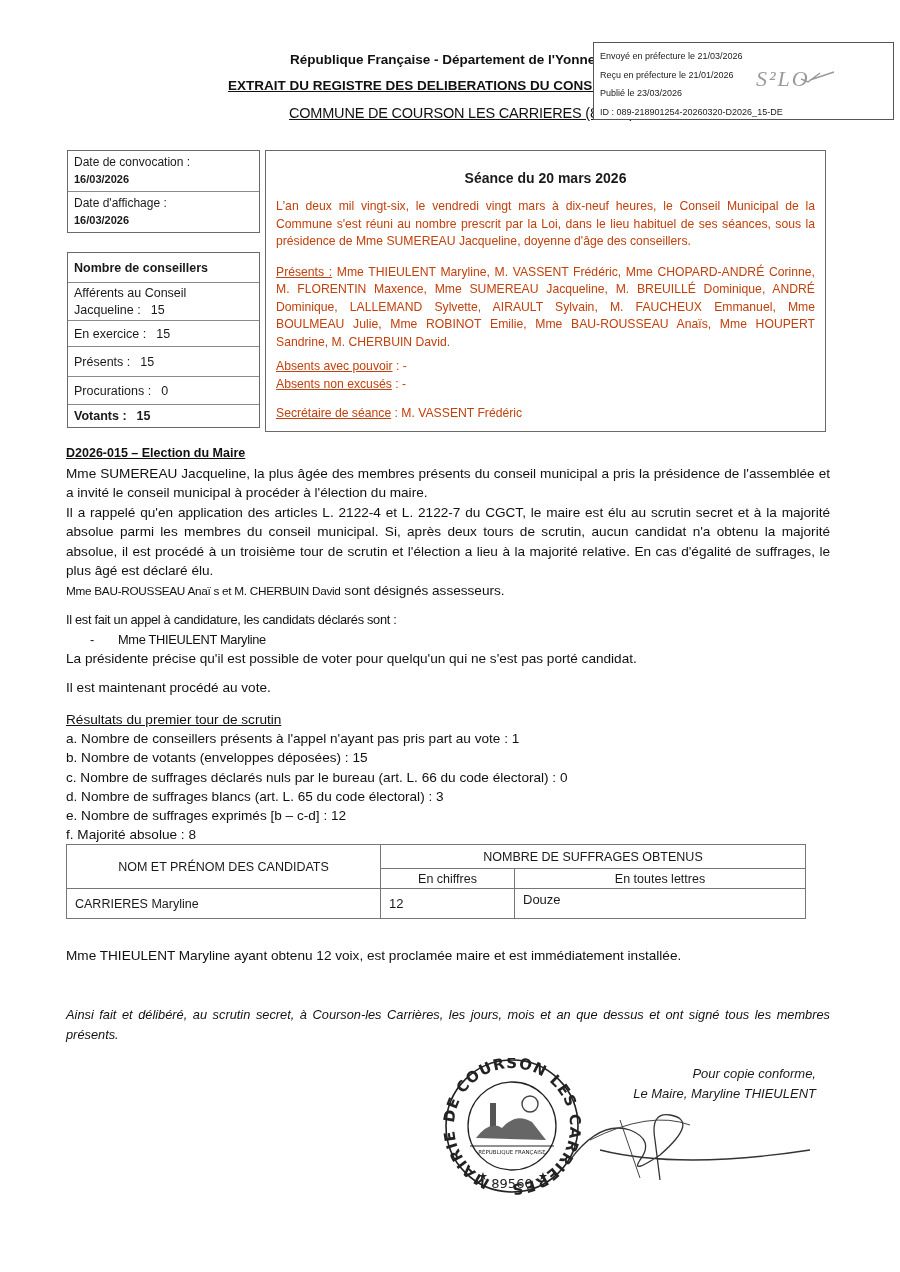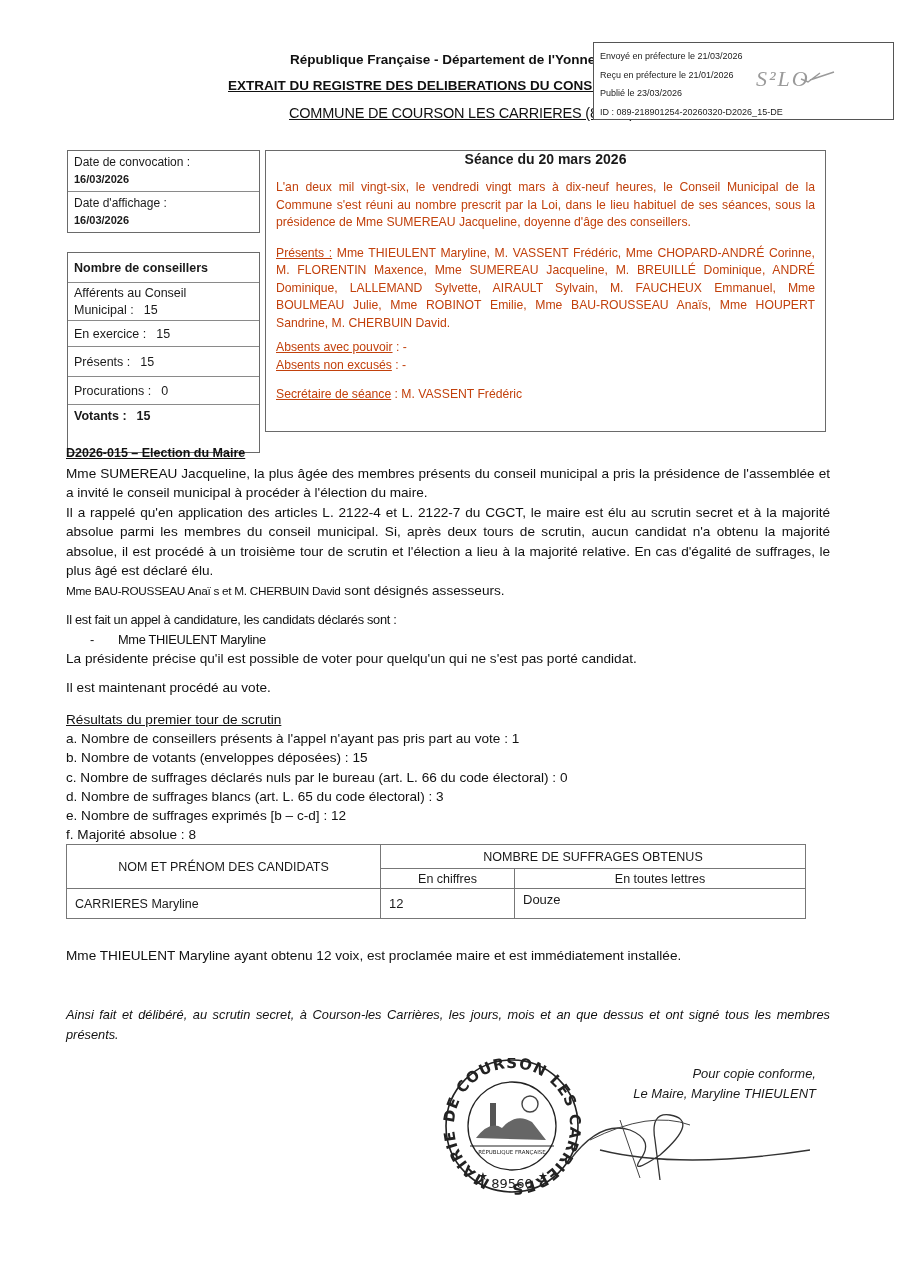--- a/index.html
+++ b/index.html
@@ -16,28 +16,28 @@
   .stamp div { font-size: 9px; line-height: 18.5px; color: #222; white-space: nowrap; }
   .slo { left: 756px; top: 66px; font-family: "Liberation Serif", serif; font-style: italic; font-size: 22px; color: #9a9a9a; letter-spacing: 2px; }
   .slo-check { left: 800px; top: 70px; width: 36px; height: 14px; }
 
   .box { border: 1px solid #6a6a6a; }
   .lbox1 { left: 67px; top: 150px; width: 193px; height: 83px; }
   .lcell { border-bottom: 1px solid #8a8a8a; padding: 3px 6px; font-size: 12px; line-height: 17px; }
   .lcell:last-child { border-bottom: none; }
   .lcell .val { font-weight: bold; font-size: 11px; }
 
-  .lbox2 { left: 67px; top: 252px; width: 193px; height: 201px; }
+  .lbox2 { left: 67px; top: 252px; width: 193px; height: 176px; }
   .lbox2 .row { border-bottom: 1px solid #8a8a8a; padding: 0 6px; font-size: 12.5px; display: flex; align-items: center; }
   .lbox2 .row:last-child { border-bottom: none; }
   .lbox2 .bold { font-weight: bold; }
   .num { margin-left: 10px; }
 
   .rbox { left: 265px; top: 150px; width: 561px; height: 282px; padding: 0 10px; }
-  .seance-title { text-align: center; font-weight: bold; font-size: 14px; margin-top: 0; }
+  .seance-title { text-align: center; font-weight: bold; font-size: 14px; margin-top: 19px; }
   .para { font-size: 12.2px; line-height: 17.5px; text-align: justify; color: #c2410c; }
   .u { text-decoration: underline; }
 
   .body-text { left: 66px; width: 764px; font-size: 13.6px; line-height: 19.5px; text-align: justify; color: #111; }
   .small { font-size: 11.8px; letter-spacing: -0.3px; }
 
   table.res { position: absolute; left: 66px; top: 844px; width: 740px; border-collapse: collapse; font-size: 12.5px; }
   table.res td { border: 1px solid #777; padding: 0 8px; height: 24px; }
   .center { text-align: center; }
 
@@ -70,21 +70,21 @@
   <div class="lcell">
     <div>Date d'affichage :</div>
     <div class="val">16/03/2026</div>
   </div>
 </div>
 
 <div class="abs box lbox2">
   <div class="row bold" style="height:30px;">Nombre de conseillers</div>
   <div class="row" style="height:38px; flex-direction:column; align-items:flex-start; justify-content:center; line-height:17px;">
     <span>Afférents au Conseil</span>
-    <span><span>Municipal :</span><span class="num">15</span></span>
+    <span><span>Jacqueline :</span><span class="num">15</span></span>
   </div>
   <div class="row" style="height:26px;">
     <span>En exercice :</span>
     <span class="num">15</span>
   </div>
   <div class="row" style="height:30px;">
     <span>Présents :</span>
     <span class="num">15</span>
   </div>
   <div class="row" style="height:28px;">

